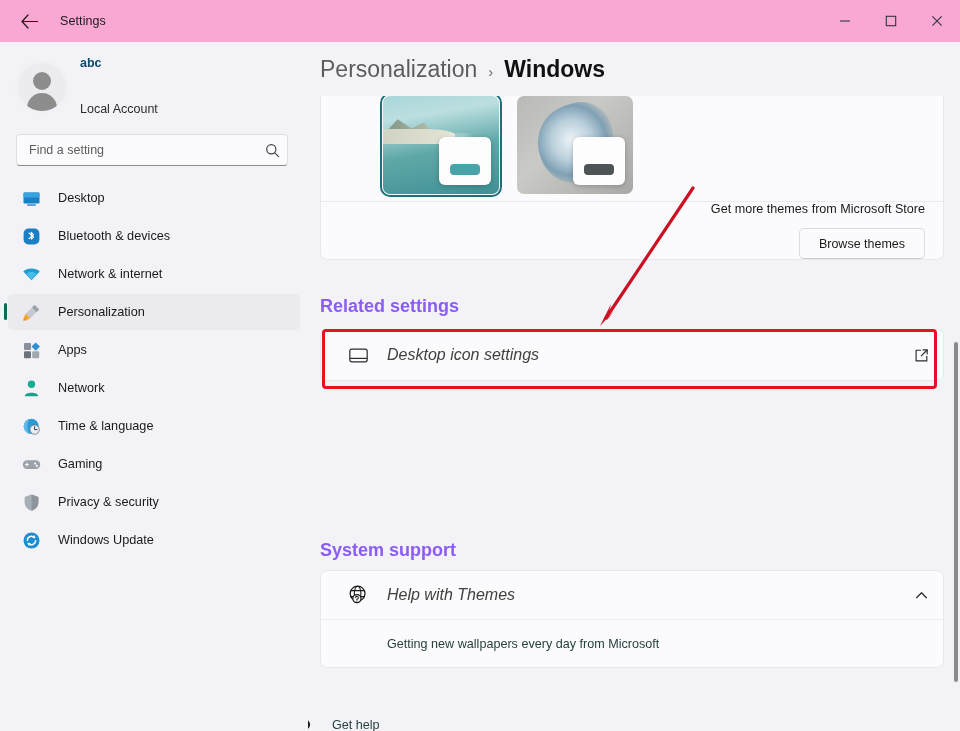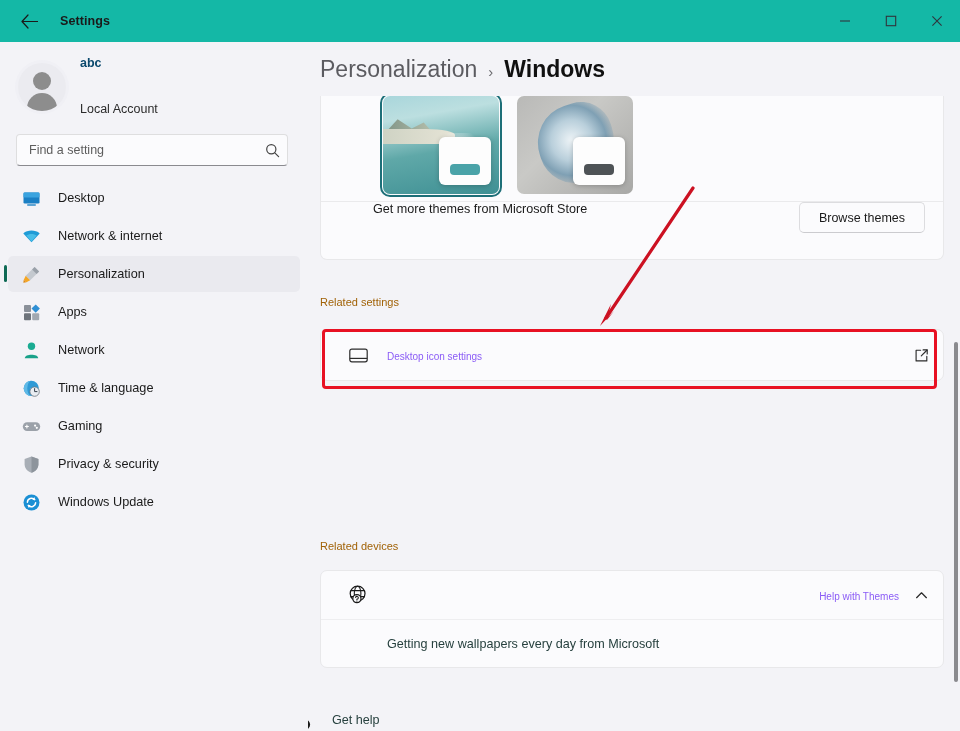--- a/index.html
+++ b/index.html
@@ -12,22 +12,22 @@
   #app {
     position: absolute; left: 0; top: 0;
     width: 960px; height: 731px;
     background: #f3f3f7;
     overflow: hidden;
   }
 
   
   #titlebar {
     position: absolute; left: 0; top: 0; width: 960px; height: 42px;
-    background: #14b8a6;
-    display: flex; align-items: center; font-weight: bold;
+    background: #f9a8d4;
+    display: flex; align-items: center;
   }
   #back-btn {
     width: 34px; height: 30px; margin-left: 12px;
     display: flex; align-items: center; justify-content: center;
     border-radius: 5px; cursor: pointer;
   }
   #win-title {
     font-size: 12.5px; color: #1a1a1a; margin-left: 14px;
     letter-spacing: .1px;
   }
@@ -102,21 +102,21 @@
   }
   #breadcrumb {
     display: flex; align-items: baseline; margin: 14px 0 0 12px;
   }
   .bc-parent { font-size: 23px; color: #5b5b60; cursor: pointer; }
   .bc-sep { font-size: 15px; color: #6a6a6e; margin: 0 11px; }
   .bc-current { font-size: 23px; font-weight: bold; color: #101010; }
 
   #scroll-area { position: absolute; left: 0; top: 54px; width: 652px; height: 635px; }
   .section-head {
-    font-size: 11px; font-weight: normal; color: #a16207;
+    font-size: 18px; font-weight: bold; color: #8b5cf6;
     margin: 0 0 8px 12px;
   }
 
   
   #gallery-card {
     position: absolute; left: 12px; top: 0; width: 624px; height: 164px;
     background: #fbfbfd; border: 1px solid #e8e8ea;
     border-top: 0; border-radius: 0 0 7px 7px; overflow: hidden;
   }
   #thumbs { display: flex; padding: 0 0 0 62px; height: 105px; align-items: flex-start; }
@@ -152,72 +152,73 @@
   #thumb2 .bloom {
     position:absolute; left:18%; top:8%; width:66%; height:80%;
     background: radial-gradient(ellipse at 45% 45%, #eef4f7 0%, #b9cfdb 34%, #7fa0b4 58%, rgba(150,165,175,0) 78%);
     transform: rotate(-18deg); border-radius: 50% 40% 55% 45%;
   }
   #thumb2 .taskbtn { background: #4e5356; }
 
   #store-row {
     position: absolute; left: 0; bottom: 0; width: 100%; height: 58px;
     border-top: 1px solid #eaeaec;
-    display: flex; align-items: flex-start; justify-content: space-between;
+    display: flex; align-items: flex-end; justify-content: space-between;
     padding: 0 18px 0 52px;
+    flex-direction: column;
   }
   #store-label { font-size: 12.6px; color: #1a1a1a; }
   #browse-btn {
     min-width: 126px; height: 31px; padding: 0 14px;
     background: #fbfbfd; border: 1px solid #dcdcdf;
     border-bottom-color: #cbcbcf;
     border-radius: 5px; font-family: inherit; font-size: 12.5px;
     color: #1a1a1a; cursor: pointer;
   }
 
   .row-card {
     position: absolute; left: 12px; width: 624px;
     background: #fbfbfd; border: 1px solid #e8e8ea; border-radius: 7px;
     display: flex; align-items: center; cursor: pointer;
   }
   .row-ico {
     width: 34px; margin-left: 20px; flex: 0 0 34px;
     display: flex; align-items: center; justify-content: center;
   }
   .row-texts { margin-left: 12px; flex: 1; }
-  .row-title { font-size: 10px; color: #8b5cf6; line-height: 17px; }
+  .row-title { font-size: 16px; color: #404040; line-height: 17px; font-style: italic; }
   .row-sub { font-size: 11.5px; color: #5f5f62; line-height: 16px; margin-top: 1px; }
   .row-aff { width: 44px; display: flex; align-items: center; justify-content: center; color: #2b2b2b; }
 
   
   #hl-box {
     position: absolute; left: 322px; top: 329px; width: 615px; height: 60px;
     border: 3px solid #e81123; border-radius: 4px; pointer-events: none; z-index: 9;
   }
   #arrow-svg { position: absolute; left: 0; top: 0; width: 960px; height: 731px; pointer-events: none; z-index: 10; }
 
   
   #support-card {
     position: absolute; left: 12px; width: 624px;
     background: #fbfbfd; border: 1px solid #e8e8ea; border-radius: 7px; overflow: hidden;
   }
   #help-header {
-    height: 48px; display: flex; align-items: center; cursor: pointer; text-align: right;
+    height: 48px; display: flex; align-items: center; cursor: pointer;
   }
   #help-body {
     border-top: 1px solid #eeeef0; height: 48px; display: flex; align-items: center;
     padding-left: 66px;
   }
   #help-link {
     font-size: 12.6px; color: #26403e; text-decoration: none; cursor: pointer;
   }
 
   
   .foot-link {
-    position: absolute; display: flex; align-items: flex-start; cursor: pointer;
+    position: absolute; display: flex; align-items: flex-end; cursor: pointer;
   }
   .foot-ico { width: 24px; display:flex; align-items:center; justify-content:center; }
   .foot-label { margin-left: 18px; font-size: 12.6px; color: #26403e; }
 
   
   #vscroll {
     position: absolute; right: 2px; top: 300px; width: 4px; height: 340px;
     background: #8a8a8e; border-radius: 2px; cursor: pointer; z-index: 8;
   }
 </style>
@@ -282,20 +283,29 @@
         <span class="nav-ico">
           <svg width="19" height="19" viewBox="0 0 19 19">
             <rect x="1.5" y="3.5" width="16" height="11" rx="1.3" fill="#1a7fc4"></rect>
             <rect x="1.5" y="3.5" width="16" height="5" rx="1.3" fill="#3aa3df"></rect>
             <rect x="5" y="15.2" width="9" height="1.6" rx=".8" fill="#2d8ac9"></rect>
           </svg>
         </span>
         <span class="nav-label">Desktop</span>
       </div>
 
+      <div class="nav-item">
+        <span class="nav-ico">
+          <svg width="19" height="19" viewBox="0 0 19 19">
+            <rect x="1.6" y="1.6" width="15.8" height="15.8" rx="5" fill="#1a7fc4"></rect>
+            <path d="M7.1 6 L11.5 10 L9.4 12 V5.4 L11.5 7.6 L7.1 11.6" stroke="#fff" stroke-width="1.15" fill="none" stroke-linejoin="round" stroke-linecap="round"></path>
+          </svg>
+        </span>
+        <span class="nav-label">Bluetooth &amp; devices</span>
+      </div>
 
       <div class="nav-item">
         <span class="nav-ico">
           <svg width="19" height="19" viewBox="0 0 19 19">
             <path d="M1.3 6.4 C5.4 2.6 13.6 2.6 17.7 6.4 L9.5 15.2 Z" fill="#1f9bd6"></path>
             <path d="M4.3 8.6 C7 6.3 12 6.3 14.7 8.6 L9.5 14.6 Z" fill="#47bde8"></path>
           </svg>
         </span>
         <span class="nav-label">Network &amp; internet</span>
       </div>
@@ -433,21 +443,21 @@
         <span class="row-aff">
           <svg width="15" height="15" viewBox="0 0 15 15">
             <path d="M12.8 8.4 V12.9 H2.1 V2.2 H6.6" stroke="currentColor" stroke-width="1.15" fill="none" stroke-linecap="round" stroke-linejoin="round"></path>
             <path d="M9.1 1.9 H13.2 V6" stroke="currentColor" stroke-width="1.15" fill="none" stroke-linecap="round" stroke-linejoin="round"></path>
             <path d="M13.1 2 L7.3 7.8" stroke="currentColor" stroke-width="1.15" stroke-linecap="round"></path>
           </svg>
         </span>
       </div>
 
 
-      <div class="section-head" style="position:absolute; left:0; top:444px;">Related devices</div>
+      <div class="section-head" style="position:absolute; left:0; top:444px;">System support</div>
 
       <div id="support-card" style="top:474px;">
         <div id="help-header">
           <span class="row-ico">
             <svg width="22" height="22" viewBox="0 0 22 22">
               <circle cx="10.6" cy="9.6" r="7.4" stroke="#1a1a1a" stroke-width="1.25" fill="none"></circle>
               <ellipse cx="10.6" cy="9.6" rx="3.3" ry="7.4" stroke="#1a1a1a" stroke-width="1.1" fill="none"></ellipse>
               <path d="M3.6 6.6 H17.6 M3.6 12.6 H17.6" stroke="#1a1a1a" stroke-width="1.1"></path>
               <circle cx="9.9" cy="14.6" r="4.1" fill="#fbfbfd" stroke="#1a1a1a" stroke-width="1.25"></circle>
               <path d="M8.6 13.4 A1.4 1.4 0 1 1 9.9 15.2 V15.7" stroke="#1a1a1a" stroke-width="1.05" fill="none" stroke-linecap="round"></path>

